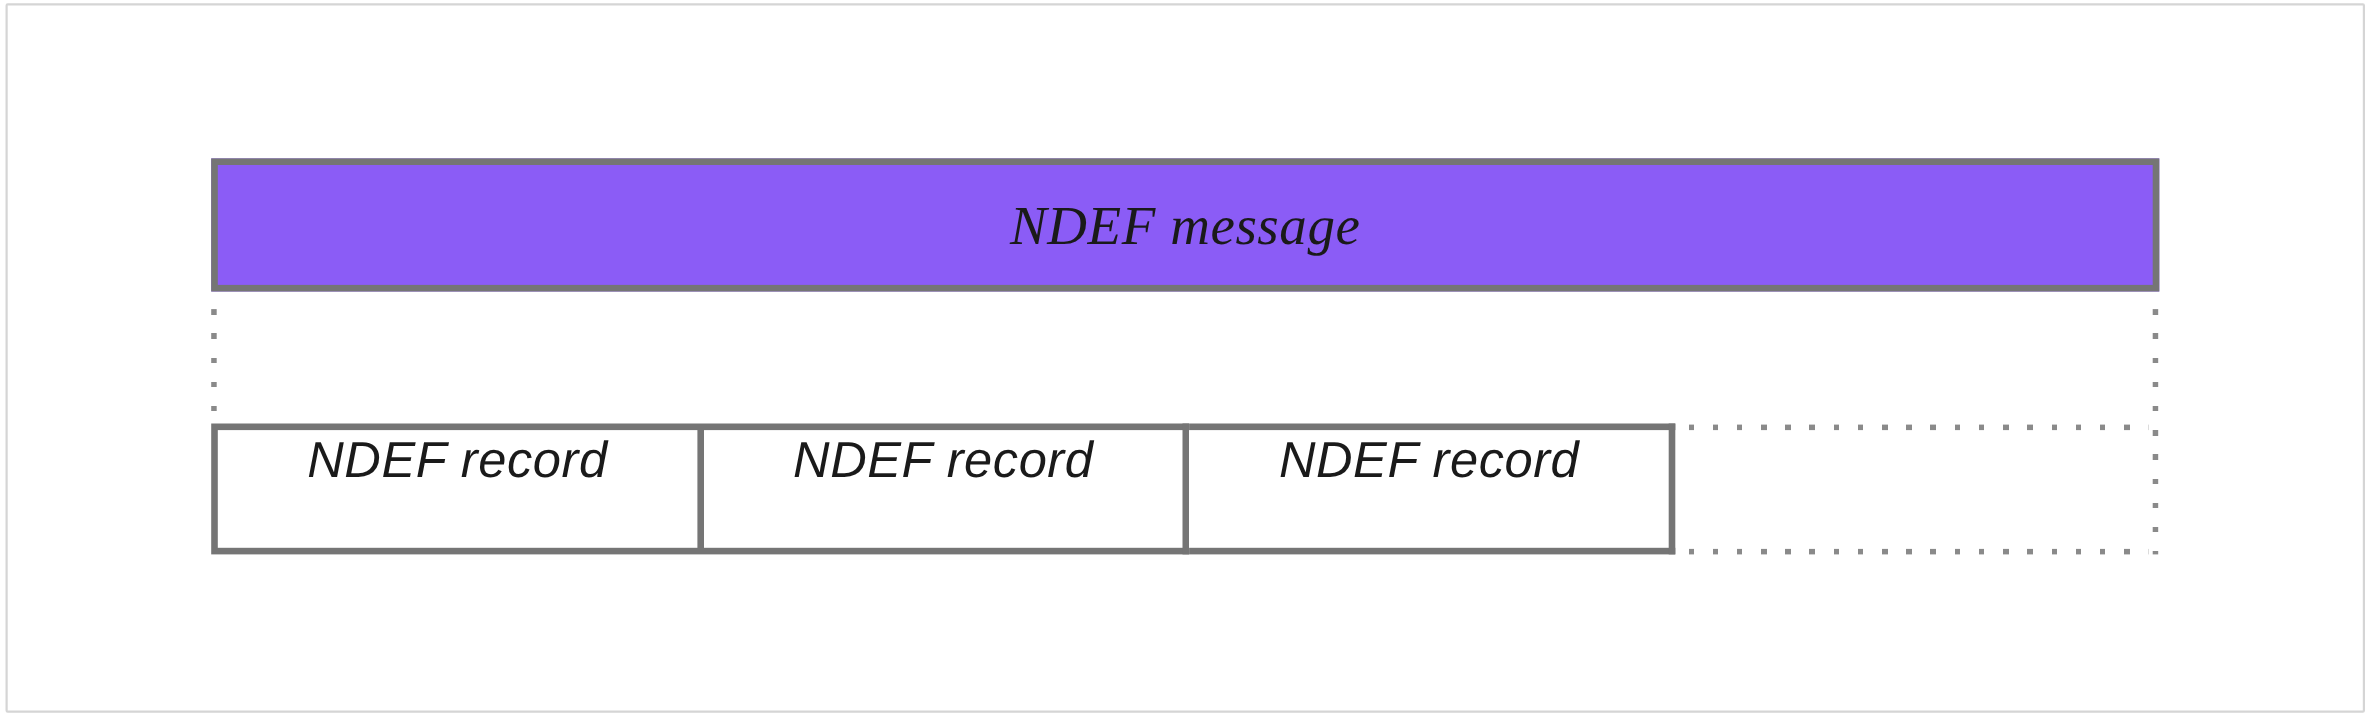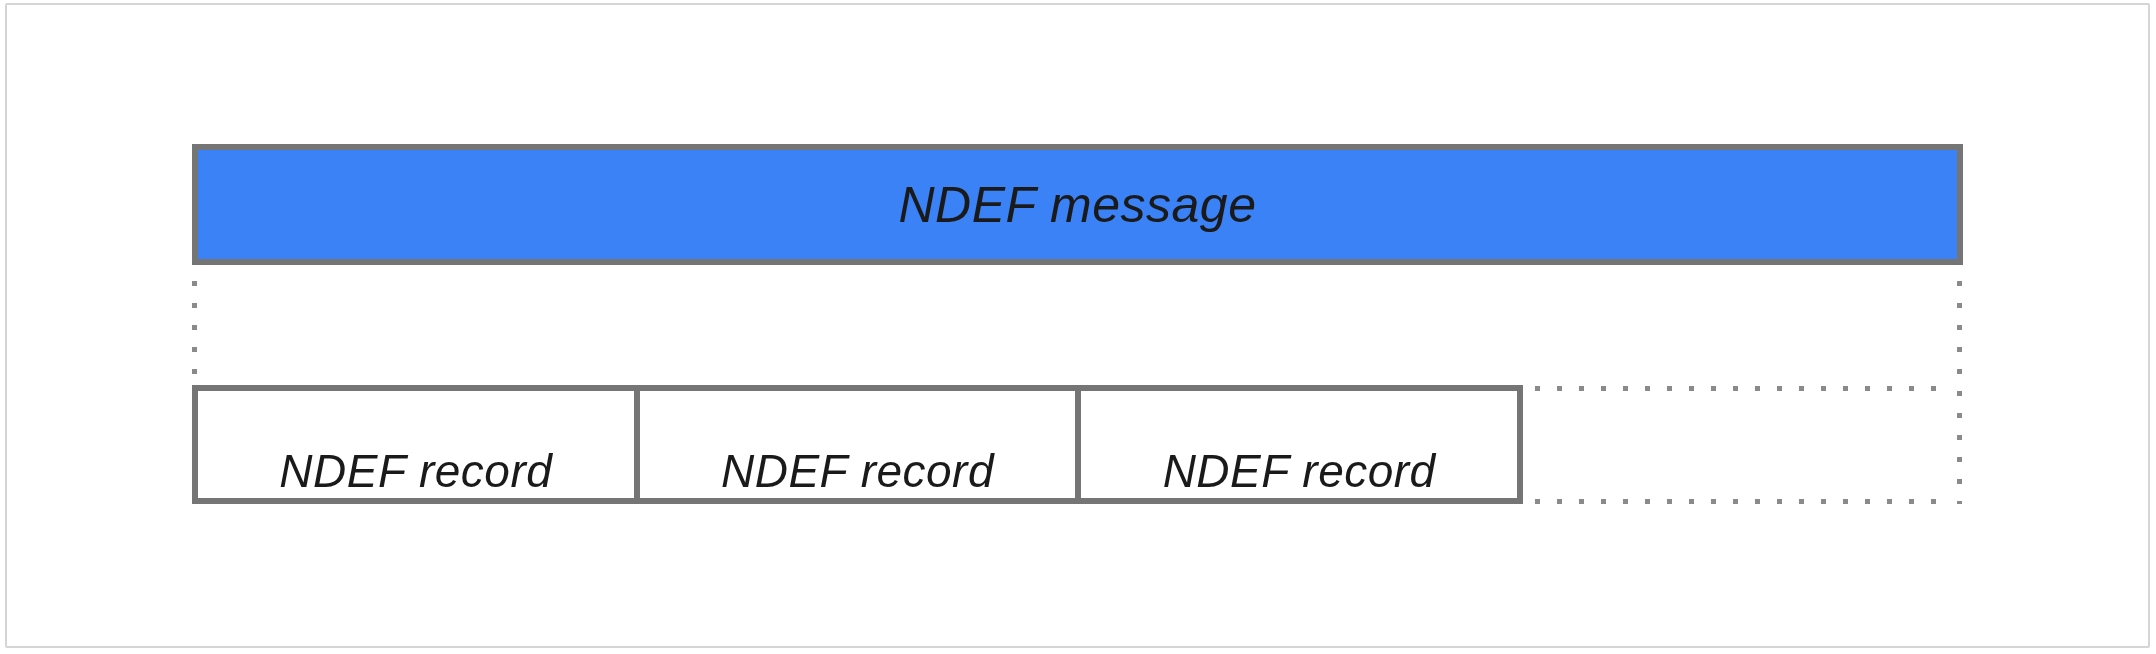--- a/index.html
+++ b/index.html
@@ -25,24 +25,25 @@
     bottom: 6px;
     border: 2px solid var(--frame-color, #d5d5d5);
     border-radius: 2px;
     pointer-events: none;
   }
 
   .box {
     position: absolute;
     box-sizing: border-box;
     border: 6px solid var(--box-border-color, #757575);
-    background: #3b82f6;
+    background: #8b5cf6;
     display: flex;
     align-items: center;
     justify-content: center;
+    font-family: Liberation Serif, serif;
   }
 
   .message-box {
     left: 192px;
     top: 144px;
     width: 1771px;
     height: 121px;
   }
 
   .message-label {
@@ -61,21 +62,21 @@
     height: 119px;
     display: flex;
   }
 
   .record-cell {
     flex: 1 1 0;
     box-sizing: border-box;
     border: 6px solid var(--box-border-color, #757575);
     background: #ffffff;
     display: flex;
-    align-items: flex-end;
+    align-items: flex-start;
     justify-content: center;
   }
 
   .record-cell + .record-cell {
     border-left: none;
   }
 
   .record-label {
     font-style: italic;
     font-size: 46px;

